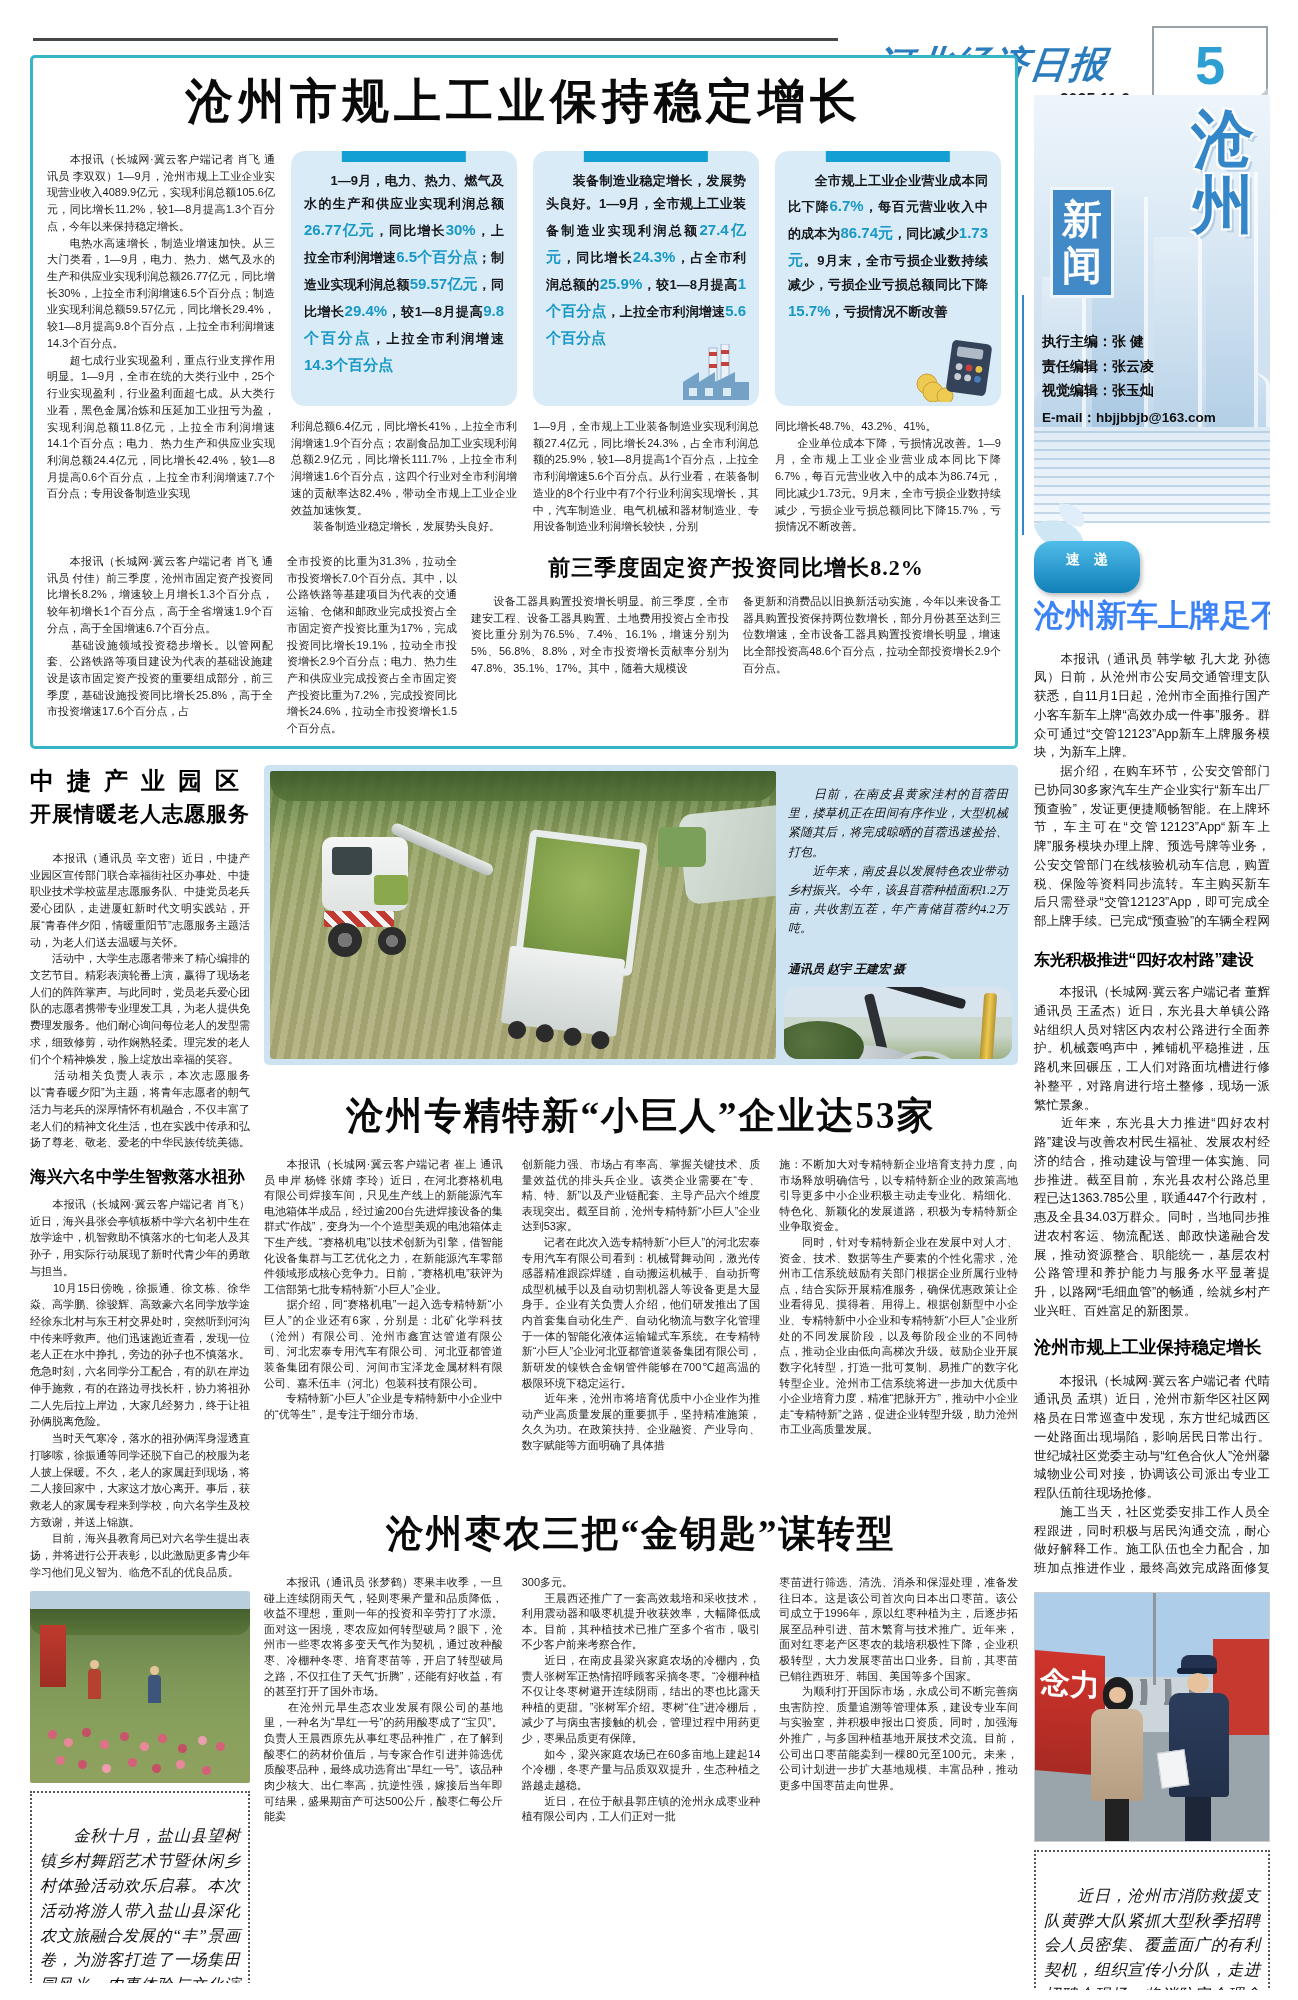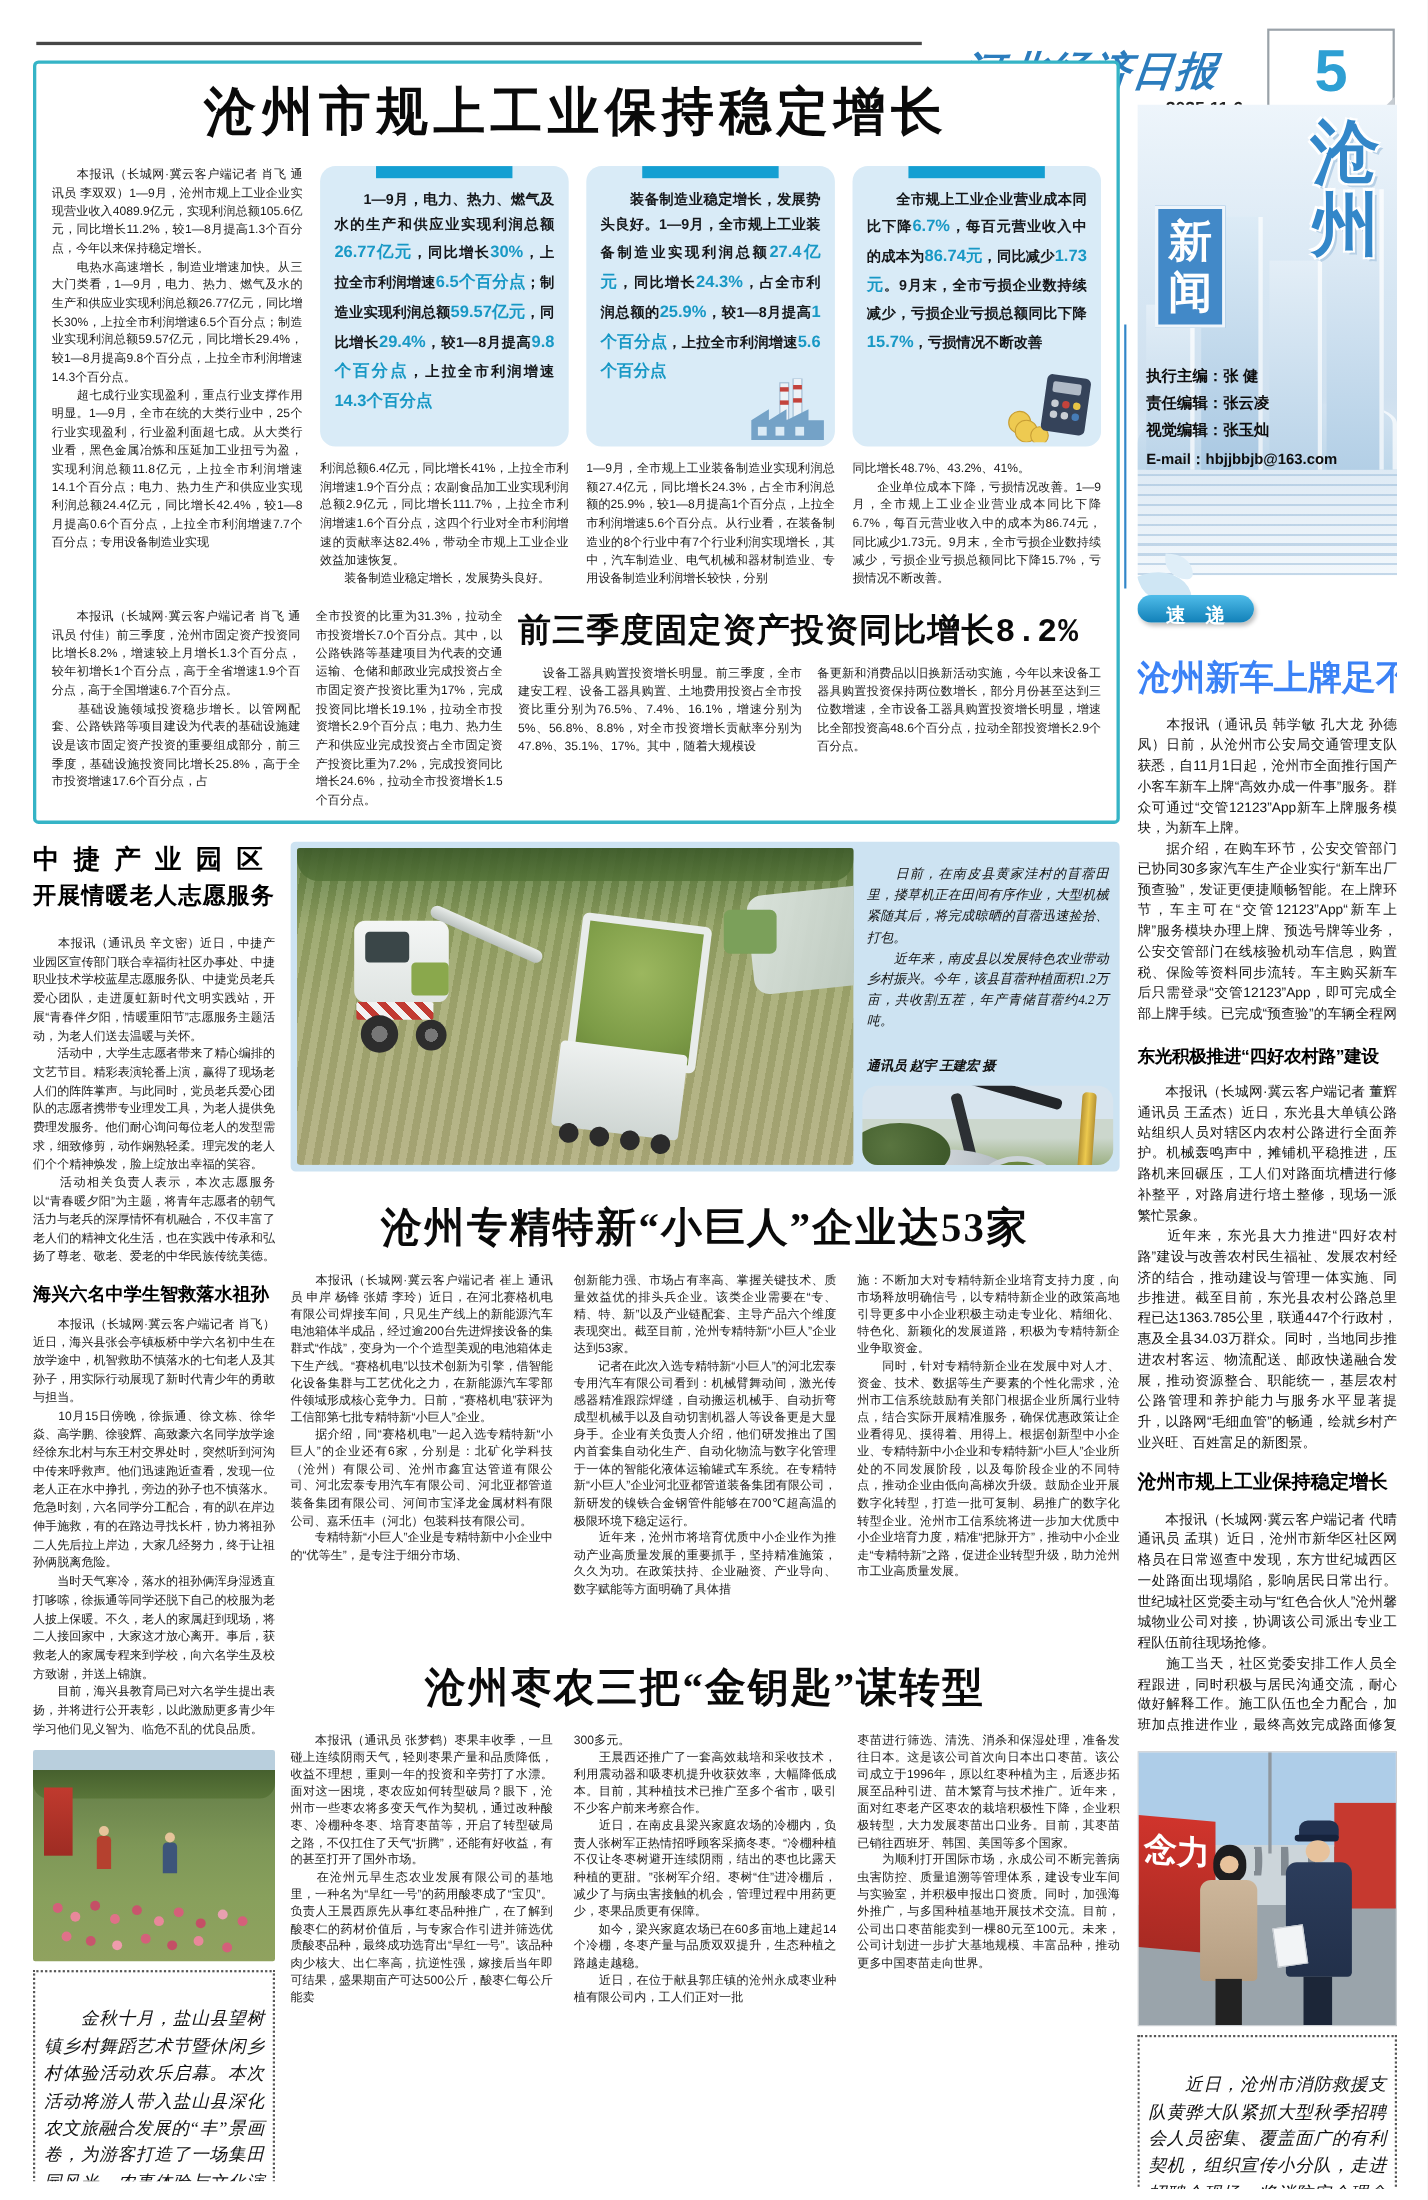--- a/index.html
+++ b/index.html
@@ -62,23 +62,23 @@
   .seg { color:#15171a; }
   .seg.hl { color:#1798c5; font-size:15px; }
   .box-icon { position:absolute; right:6px; bottom:4px; opacity:.95; }
   .cont { flex:1; overflow:hidden; }
 
   .invest-grid { display:flex; gap:14px; margin-top:14px; height:188px; overflow:hidden; }
   .invest-c1 { width:226px; flex:none; overflow:hidden; }
   .invest-c2 { width:170px; flex:none; overflow:hidden; }
   .invest-right { flex:1; min-width:0; }
   .invest-headline {
-    font-family:Liberation Mono, monospace;
-    font-size:30px; font-weight:900; letter-spacing:1px; color:#0a0a0a;
-    margin:0 0 10px; white-space:nowrap;
+    font-family:Liberation Serif, serif;
+    font-size:22px; font-weight:900; letter-spacing:1px; color:#0a0a0a;
+    text-align:center; margin:0 0 10px; white-space:nowrap;
   }
   .invest-cols { display:flex; gap:14px; height:136px; overflow:hidden; }
   .invest-cols p { flex:1; min-width:0; }
 
   
   .left-rail { position:absolute; left:30px; top:765px; width:220px; height:1218px; overflow:hidden; }
   .zj-h1 {
     font-family:"Liberation Serif","DejaVu Serif",serif;
     font-size:24px; font-weight:900; letter-spacing:13px; margin:0; white-space:nowrap; color:#000;
   }
@@ -191,23 +191,23 @@
     background:#4289c8; border:3px solid #eef5fb; color:#fff; text-align:center;
     font-family:"Liberation Serif","DejaVu Serif",serif; font-size:40px; line-height:1.14; font-weight:900; }
   .editors { position:absolute; left:8px; top:234px; font-size:14px; font-weight:bold; line-height:1.75; color:#0d0d0d; }
   .email-line { font-size:13.5px; margin-top:3px; font-weight:bold; }
 
   .express { position:relative; height:44px; margin-top:12px; }
   .leaf-icon { position:absolute; left:4px; top:-18px; width:42px; height:34px;
     background:#cfe6f4; border-radius:0 100% 6px 100%; transform:rotate(-18deg); }
   .leaf-icon::after { content:""; position:absolute; left:26px; top:-8px; width:26px; height:22px;
     background:#dfeef8; border-radius:0 100% 6px 100%; transform:rotate(22deg); }
-  .express-pill { position:absolute; left:0; top:6px; width:106px; height:25px;
+  .express-pill { position:absolute; left:0; top:6px; width:106px; height:52px;
     background:linear-gradient(180deg,#4fbce9,#1180b8); border-radius:18px;
-    color:#fff; font-size:18px; font-weight:bold; text-align:center; line-height:36px;
+    color:#fff; font-size:14px; font-weight:bold; text-align:center; line-height:36px;
     box-shadow:2px 3px 4px rgba(0,0,0,.25); }
 
   .side-h-a { font-size:31px; font-weight:900; margin:16px 0 10px; color:#3b82f6; white-space:nowrap; }
   .side-h-b { font-size:16px; font-weight:900; margin:18px 0 9px; color:#000; letter-spacing:-0.3px; white-space:nowrap; }
   .side-h-c { font-size:17.5px; font-weight:900; margin:16px 0 9px; color:#000; white-space:nowrap; }
   .side-body { font-size:12.5px; line-height:1.5; text-align:justify; white-space:pre-line; overflow:hidden; }
   .side-body.a { max-height:282px; }
   .side-body.b { max-height:336px; }
   .side-body.c { max-height:208px; }
 

